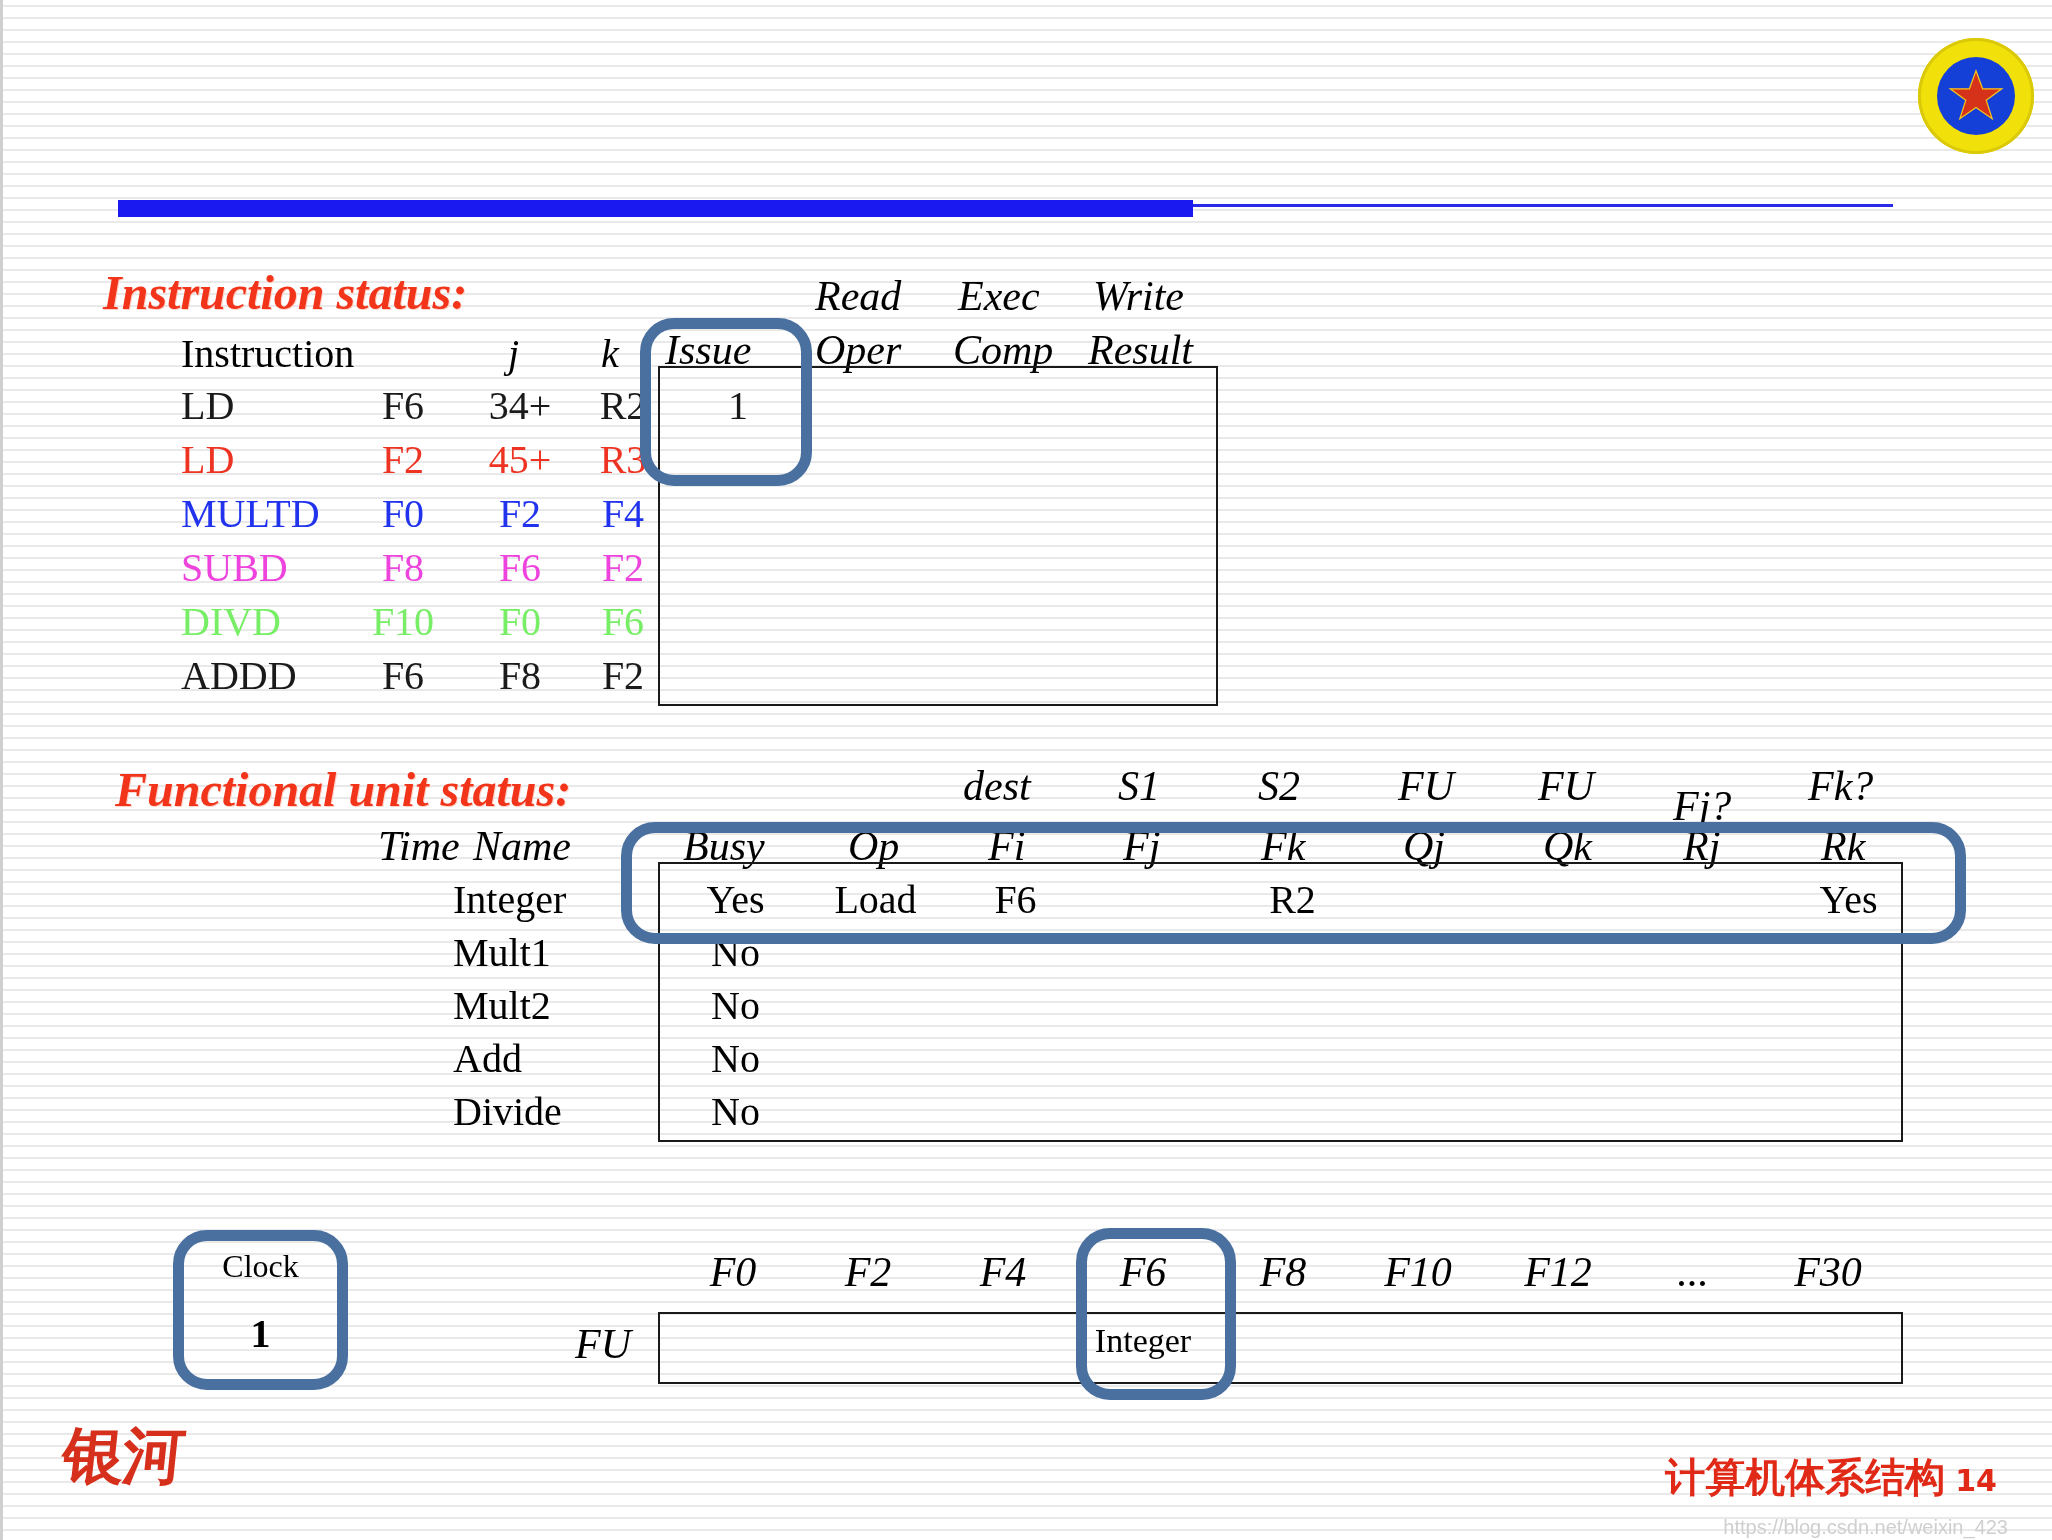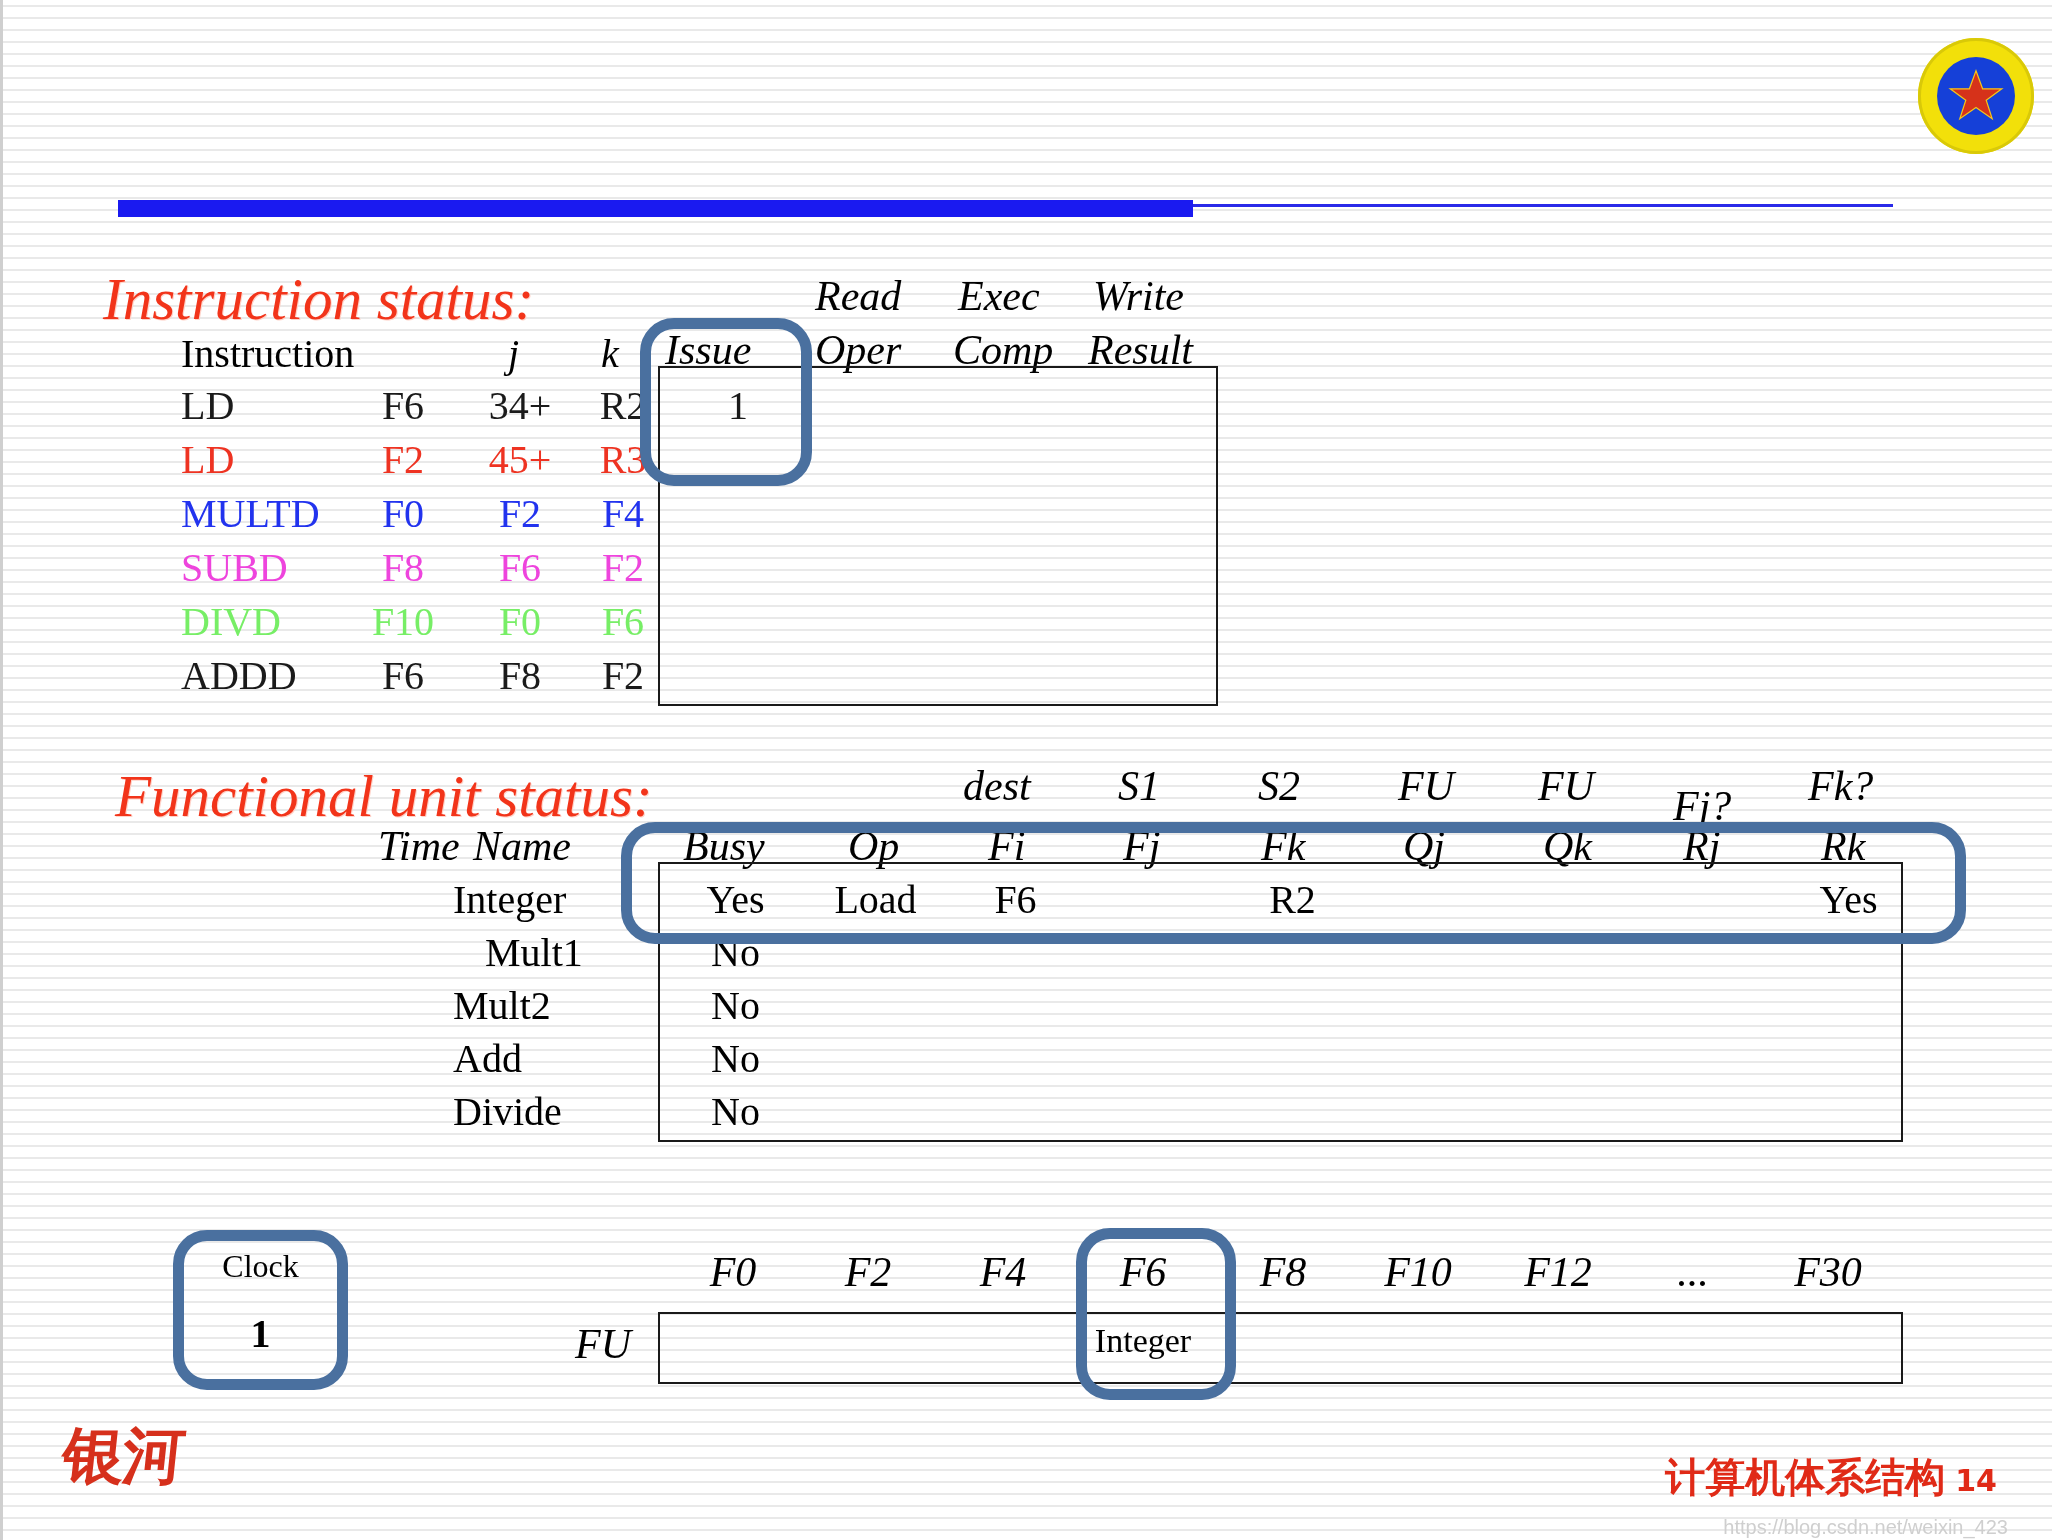--- a/index.html
+++ b/index.html
@@ -59,22 +59,22 @@
     font-size:40px;font-weight:bold;color:#e02a17;white-space:nowrap;
   }
   #footer .pg{font-size:30px;margin-left:10px;}
   #watermark{
     right:44px;top:1516px;font-size:20px;color:#cfcfcf;
     font-family:"Liberation Sans", sans-serif;white-space:nowrap;
   }
 
   
   .section-title{
-    font-style:italic;font-weight:normal;color:#f2341a;
-    font-size:59px;white-space:nowrap;
+    font-style:italic;font-weight:bold;color:#f2341a;
+    font-size:48px;white-space:nowrap;
     text-shadow:1px 1px 0 #ffd3c9;
   }
 
   
   .t{white-space:nowrap;font-size:40px;color:#000;}
   .it{font-style:italic;}
   .hd{font-style:italic;font-size:42px;}
 
   
   .frame{border:2px solid #1a1a1a;box-sizing:border-box;background:transparent;}
@@ -207,21 +207,21 @@
       <div class="abs t" style="left: 665px; top: 876px; width: 135px; text-align: center;">Yes</div>
       <div class="abs t" style="left: 805px; top: 876px; width: 135px; text-align: center;">Load</div>
       <div class="abs t" style="left: 945px; top: 876px; width: 135px; text-align: center;">F6</div>
       <div class="abs t" style="left: 1085px; top: 876px; width: 135px; text-align: center;"></div>
       <div class="abs t" style="left: 1222px; top: 876px; width: 135px; text-align: center;">R2</div>
       <div class="abs t" style="left: 1362px; top: 876px; width: 135px; text-align: center;"></div>
       <div class="abs t" style="left: 1500px; top: 876px; width: 135px; text-align: center;"></div>
       <div class="abs t" style="left: 1640px; top: 876px; width: 135px; text-align: center;"></div>
       <div class="abs t" style="left: 1778px; top: 876px; width: 135px; text-align: center;">Yes</div>
       <div class="abs t" style="left: 355px; top: 929px; width: 90px; text-align: center;"></div>
-      <div class="abs t" style="left: 450px; top: 929px; width: 185px; text-align: left; margin-left: 32px;">Mult1</div>
+      <div class="abs t" style="left: 450px; top: 929px; width: 185px; text-align: left;">Mult1</div>
       <div class="abs t" style="left: 665px; top: 929px; width: 135px; text-align: center;">No</div>
       <div class="abs t" style="left: 805px; top: 929px; width: 135px; text-align: center;"></div>
       <div class="abs t" style="left: 945px; top: 929px; width: 135px; text-align: center;"></div>
       <div class="abs t" style="left: 1085px; top: 929px; width: 135px; text-align: center;"></div>
       <div class="abs t" style="left: 1222px; top: 929px; width: 135px; text-align: center;"></div>
       <div class="abs t" style="left: 1362px; top: 929px; width: 135px; text-align: center;"></div>
       <div class="abs t" style="left: 1500px; top: 929px; width: 135px; text-align: center;"></div>
       <div class="abs t" style="left: 1640px; top: 929px; width: 135px; text-align: center;"></div>
       <div class="abs t" style="left: 1778px; top: 929px; width: 135px; text-align: center;"></div>
       <div class="abs t" style="left: 355px; top: 982px; width: 90px; text-align: center;"></div>

